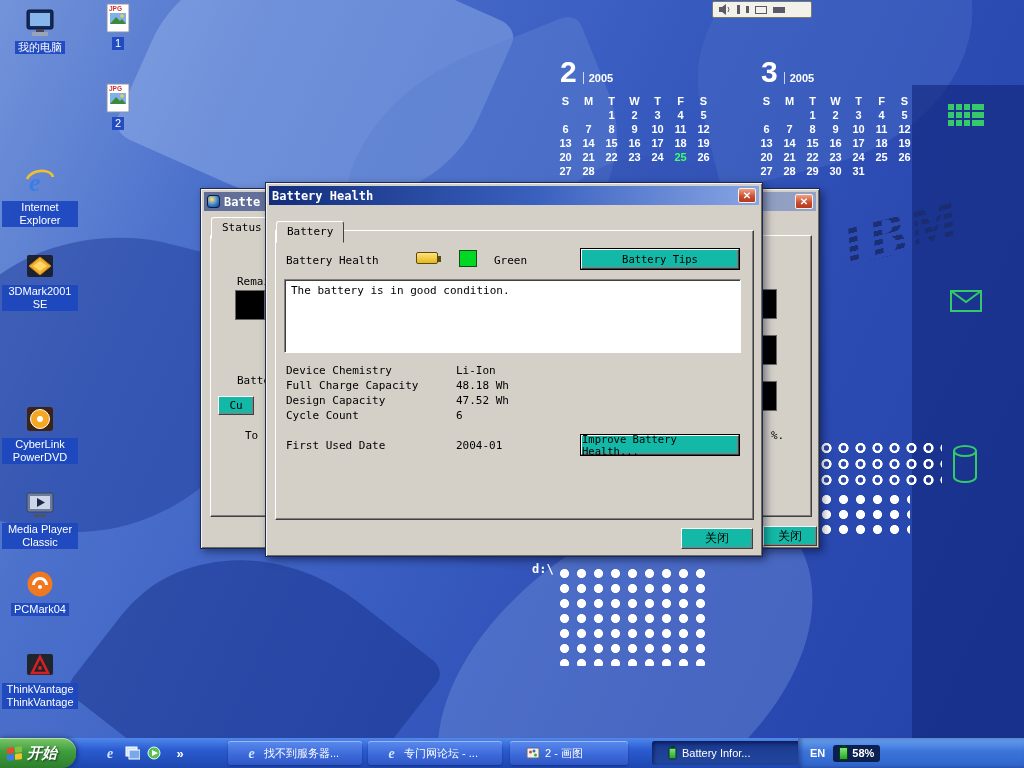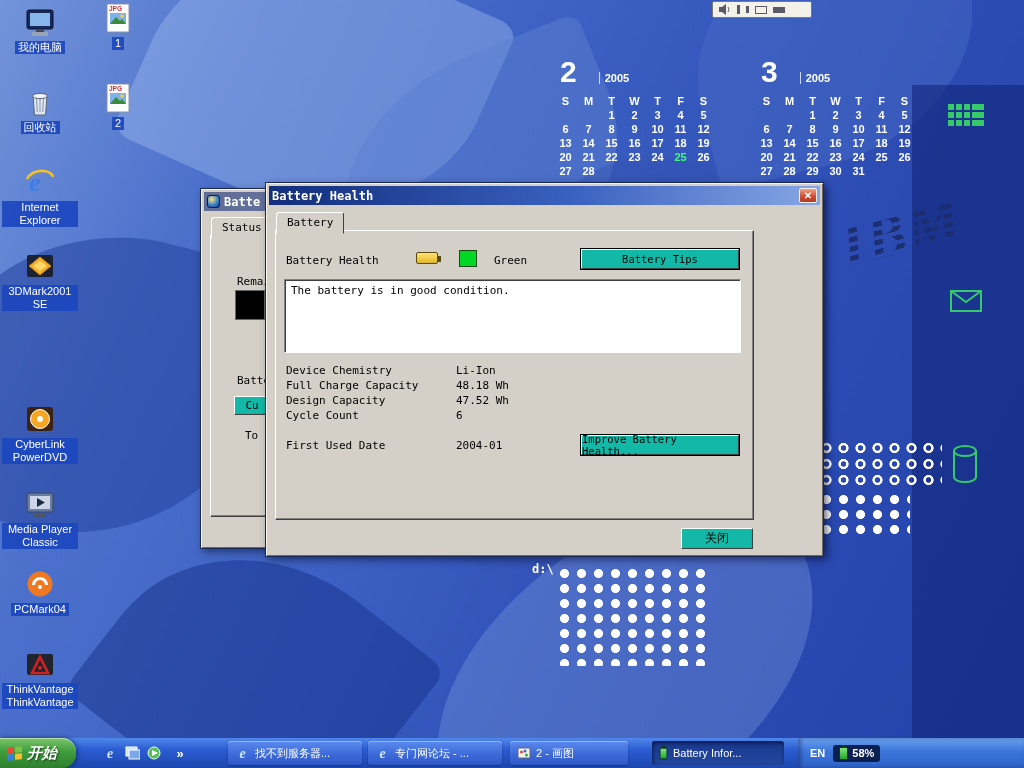--- a/index.html
+++ b/index.html
@@ -15,21 +15,21 @@
     background:repeating-linear-gradient(180deg,#1b2d6e 0 5px,rgba(0,0,0,0) 5px 9px);
     -webkit-background-clip:text;background-clip:text;color:transparent;opacity:.92}
   .dots-solid{position:absolute;background-image:radial-gradient(circle,#fff 4.2px,rgba(0,0,0,0) 4.8px);background-size:17px 15px}
   .dots-ring{position:absolute;background-image:radial-gradient(circle,rgba(0,0,0,0) 2.4px,#fff 3px 4.8px,rgba(0,0,0,0) 5.4px);background-size:17px 16px}
   .drive{position:absolute;left:532px;top:562px;color:#fff;font:bold 12px "DejaVu Sans Mono",monospace}
   .wicon{position:absolute}
   
   .cal{position:absolute;color:#fff;width:172px}
   .cal-top{display:flex;align-items:flex-end;padding-left:6px;height:32px}
   .cal-month{font:bold 30px/28px "Liberation Sans",sans-serif}
-  .cal-year{font:bold 11px/12px "Liberation Sans",sans-serif;border-left:1px solid rgba(255,255,255,.75);padding-left:5px;margin:0 0 2px 22px}
+  .cal-year{font:bold 11px/12px "Liberation Sans",sans-serif;border-left:1px solid rgba(255,255,255,.75);padding-left:5px;margin:0 0 2px 6px}
   .cal-grid{display:grid;grid-template-columns:repeat(7,23px);margin-top:8px}
   .cd{font:bold 11px/14px "Liberation Sans",sans-serif;text-align:center;height:14px;color:#fff}
   .cd.today{color:#3cff6e}
   
   .dicon{position:absolute;width:76px;display:flex;flex-direction:column;align-items:center;gap:3px;z-index:5}
   .art{width:32px;height:32px}
   .art svg{width:100%;height:100%}
   .lbl{font:11px/13px "Liberation Sans",sans-serif;color:#fff;background:rgba(28,70,190,.92);padding:0 3px;text-align:center;max-width:76px}
   
   .win{position:absolute;background:#d4d0c8;border:1px solid #1a2a55;
@@ -67,21 +67,21 @@
     display:flex;align-items:center;gap:5px;padding-left:7px;color:#fff;
     font:bold italic 15px "Liberation Sans",sans-serif;text-shadow:1px 1px 2px #14401a}
   .flag{width:15px;height:13px;display:grid;grid-template-columns:7px 7px;grid-template-rows:6px 6px;gap:1px;transform:skewY(-6deg)}
   .flag i{border-radius:1px}
   .ql{position:absolute;top:4px;width:20px;height:22px;display:flex;align-items:center;justify-content:center;cursor:pointer}
   .chev{color:#fff;font:bold 13px "Liberation Sans",sans-serif}
   .chev::before{content:"»"}
   .task{position:absolute;top:3px;height:24px;border-radius:3px;cursor:pointer;
     background:linear-gradient(#5a8aee,#3b68d8 60%,#3156c6);
     box-shadow:inset 0 1px 0 rgba(255,255,255,.4),0 1px 2px rgba(0,0,30,.35);
-    color:#fff;font:11px "Liberation Sans",sans-serif;display:flex;align-items:center;gap:5px;padding:0 7px;overflow:hidden;white-space:nowrap}
+    color:#fff;font:11px "Liberation Sans",sans-serif;display:flex;align-items:center;gap:5px;padding:0 16px;overflow:hidden;white-space:nowrap}
   .task.active{background:linear-gradient(#18388c,#23479f);box-shadow:inset 1px 2px 4px rgba(0,0,40,.6)}
   .tray{position:absolute;right:0;top:0;height:30px;left:798px;
     background:linear-gradient(#6aa2ef,#3b74da 45%,#2f64c8);
     box-shadow:inset 3px 0 4px rgba(0,0,50,.35);display:flex;align-items:center;gap:8px;padding-left:12px}
   .lang{color:#fff;font:bold 11px "Liberation Sans",sans-serif}
   .traybatt{display:flex;align-items:center;gap:4px;background:#0b2050;border-radius:3px;padding:2px 6px;color:#fff;font:bold 11px "Liberation Sans",sans-serif}
   .bglyph{width:9px;height:13px;background:linear-gradient(#7ee67e,#23a523);border:1px solid #0d3d0d;border-radius:1px;position:relative}
   .bglyph::before{content:"";position:absolute;left:2px;top:-3px;width:4px;height:2px;background:#0d3d0d}
   .wmark{position:absolute;right:4px;bottom:0;color:#fff;font:bold 27px/30px "Liberation Sans",sans-serif;letter-spacing:1px;text-shadow:0 0 4px rgba(0,0,60,.6);z-index:60}
   .iebadge{width:15px;height:15px;color:#bfe0ff;font:bold italic 14px/15px "Liberation Serif",serif;text-align:center}
@@ -259,30 +259,20 @@
     <div class="art">
       <svg viewBox="0 0 32 32">
           <rect x="3" y="4" width="26" height="19" rx="2" fill="#16295c" stroke="#0a1530"></rect>
           <rect x="6" y="7" width="20" height="13" fill="#86b6ea"></rect>
           <rect x="12" y="23" width="8" height="3" fill="#445"></rect>
           <rect x="8" y="26" width="16" height="4" rx="1" fill="#9aa4b8"></rect>
         </svg>
     </div>
     <div class="lbl">我的电脑</div>
   </div>
-  <div class="dicon" style="left:2px;top:86px">
-    <div class="art">
-      <svg viewBox="0 0 32 32">
-          <path d="M9 10 L23 10 L21.5 29 L10.5 29 Z" fill="#dde6f2" stroke="#5a6477"></path>
-          <ellipse cx="16" cy="10" rx="7.5" ry="2.6" fill="#eef2fa" stroke="#5a6477"></ellipse>
-          <path d="M12.5 13 L13.3 26 M16 13 L16 26 M19.5 13 L18.7 26" stroke="#8a93a8" fill="none"></path>
-        </svg>
-    </div>
-    <div class="lbl">回收站</div>
-  </div>
   <div class="dicon" style="left:2px;top:166px">
     <div class="art">
       <svg viewBox="0 0 32 32">
           <text x="5" y="25" font-size="26" font-weight="bold" font-style="italic" fill="#3a7de8" font-family="serif">e</text>
           <path d="M3 13 C9 2 27 3 29 11" stroke="#f0c030" stroke-width="2.6" fill="none"></path>
         </svg>
     </div>
     <div class="lbl">Internet Explorer</div>
   </div>
   <div class="dicon" style="left:2px;top:250px">
@@ -366,35 +356,35 @@
     <div class="tbar inactive">
       <span class="winicon"></span>
       <span class="ttext">Batte</span>
       <span class="xbtn"></span>
     </div>
     <div class="tab95" style="left:10px;top:28px">Status</div>
     <div class="panel95" style="left:9px;top:46px;width:602px;height:282px"></div>
     <div class="mono" style="left:36px;top:86px">Remain</div>
     <div class="gauge" style="left:34px;top:101px;width:30px;height:30px"></div>
     <div class="mono" style="left:36px;top:185px">Batte</div>
-    <div class="b95" style="left:33px;top:207px;width:36px;height:19px">Cu</div>
+    <div class="b95" style="left:17px;top:207px;width:36px;height:19px">Cu</div>
     <div class="mono" style="left:44px;top:240px">To i</div>
     <div class="gauge" style="left:556px;top:100px;width:20px;height:30px"></div>
     <div class="gauge" style="left:556px;top:146px;width:20px;height:30px"></div>
     <div class="gauge" style="left:556px;top:192px;width:20px;height:30px"></div>
     <div class="mono" style="left:570px;top:240px">%.</div>
     <div class="b95 cn" style="left:562px;top:337px;width:54px;height:20px">关闭</div>
   </div>
 
-  <div class="win" style="left:265px;top:182px;width:559px;height:375px;z-index:20">
+  <div class="win" style="left:265px;top:182px;width:498px;height:375px;z-index:20">
     <div class="tbar active">
       <span class="ttext">Battery Health</span>
       <span class="xbtn"></span>
     </div>
-    <div class="tab95" style="left:10px;top:29px">Battery</div>
+    <div class="tab95" style="left:10px;top:38px">Battery</div>
     <div class="panel95" style="left:9px;top:47px;width:479px;height:290px"></div>
 
     <div class="mono" style="left:20px;top:71px">Battery Health</div>
     <div class="batt-sm" style="left:150px;top:69px"></div>
     <div class="swatch" style="left:193px;top:67px"></div>
     <div class="mono" style="left:228px;top:71px">Green</div>
     <div class="b95 default" style="left:315px;top:66px;width:158px;height:20px">Battery Tips</div>
 
     <div class="sunk" style="left:18px;top:96px;width:457px;height:74px">The battery is in good condition.</div>
 
@@ -458,21 +448,21 @@
     </div>
     <div class="task" style="left:510px;width:118px">
       <svg width="14" height="14" viewBox="0 0 14 14">
           <rect x="1" y="2" width="12" height="10" rx="1" fill="#f2f2ea" stroke="#667"></rect>
           <circle cx="4.5" cy="6" r="1.5" fill="#d43"></circle>
           <circle cx="8" cy="5" r="1.5" fill="#36c"></circle>
           <circle cx="9.5" cy="9" r="1.5" fill="#3a3"></circle>
         </svg>
       <span>2 - 画图</span>
     </div>
-    <div class="task active" style="left:652px;width:132px">
+    <div class="task active" style="left:652px;width:148px">
       <span class="bglyph" style="transform:scale(.9)"></span>
       <span>Battery Infor...</span>
     </div>
 
     <div class="tray">
       <span class="lang">EN</span>
       <span class="traybatt">
         <span class="bglyph"></span>
         <span>58%</span>
       </span>

